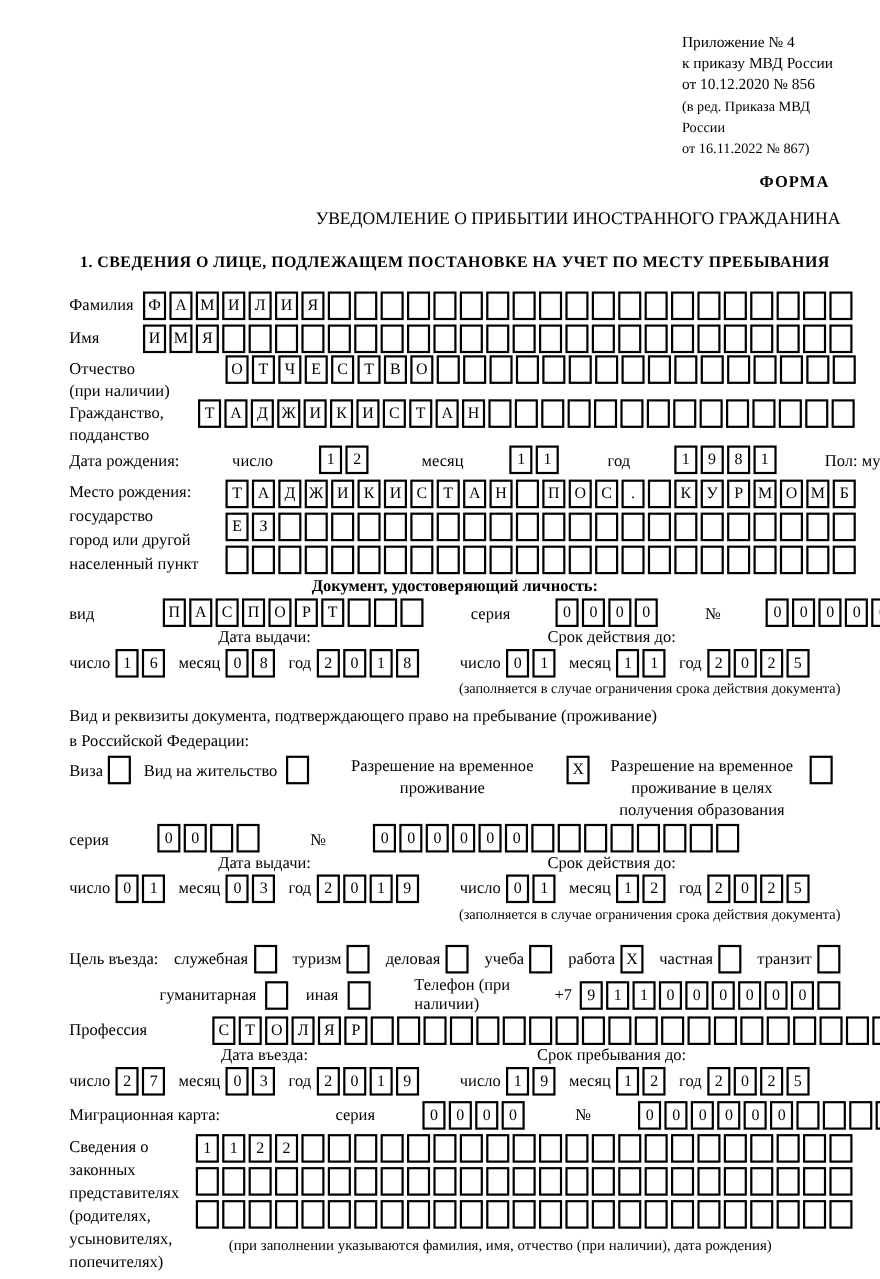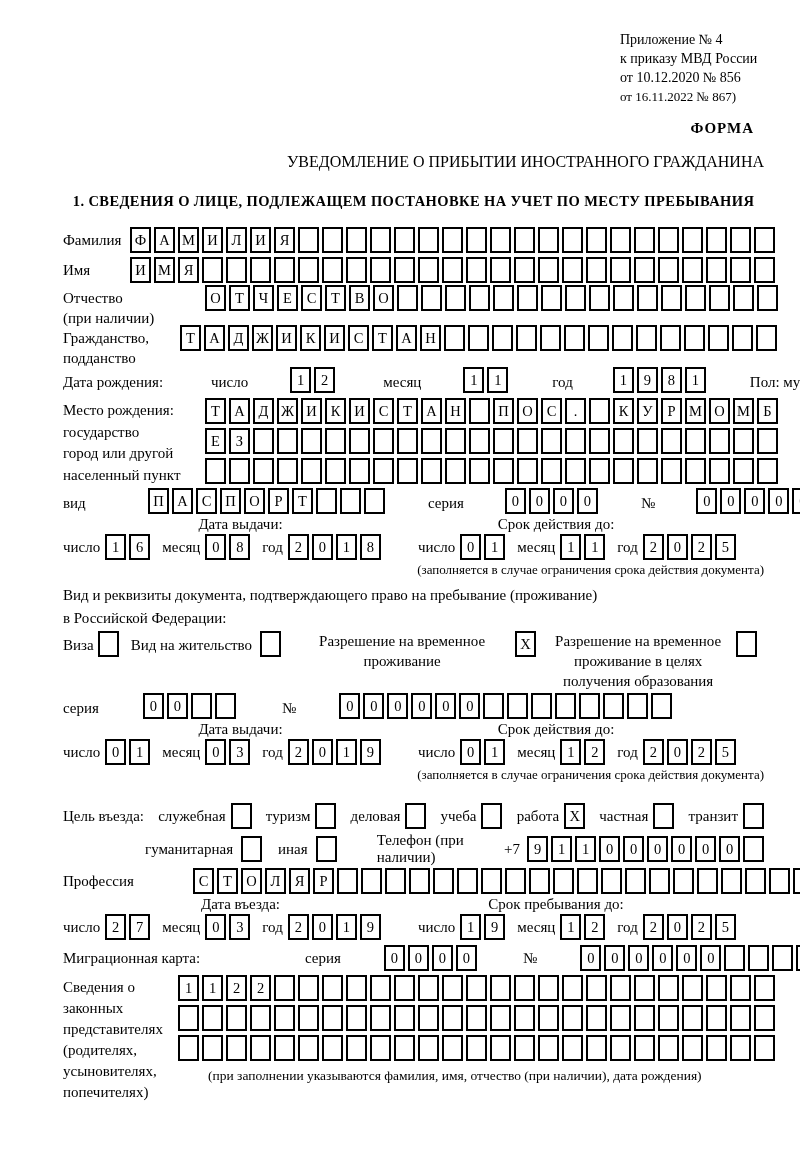--- a/index.html
+++ b/index.html
@@ -46,20 +46,21 @@
 </style>
 </head>
 <body>
 
 <div class="page">
 
   <div class="hdr">
     <div>Приложение № 4</div>
     <div>к приказу МВД России</div>
     <div>от 10.12.2020 № 856</div>
+    <div class="small">(в ред. Приказа МВД России</div>
     <div class="small">от 16.11.2022 № 867)</div>
   </div>
 
   <div class="forma">ФОРМА</div>
 
   <div class="title">
     <div>УВЕДОМЛЕНИЕ О ПРИБЫТИИ ИНОСТРАННОГО ГРАЖДАНИНА</div>
   </div>
 
   <div class="sect">1. СВЕДЕНИЯ О ЛИЦЕ, ПОДЛЕЖАЩЕМ ПОСТАНОВКЕ НА УЧЕТ ПО МЕСТУ ПРЕБЫВАНИЯ</div>
@@ -308,20 +309,21 @@
           <span class="cell"></span>
           <span class="cell"></span>
           <span class="cell"></span>
           <span class="cell"></span>
           <span class="cell"></span>
           <span class="cell"></span>
         </span>
     </span>
   </div>
 
+  <div class="dochead">Документ, удостоверяющий личность:</div>
 
   <div class="frow mt2 vcenter">
     <span class="lab w49">вид</span>
     <span class="cells">
         <span class="cell">П</span>
         <span class="cell">А</span>
         <span class="cell">С</span>
         <span class="cell">П</span>
         <span class="cell">О</span>
         <span class="cell">Р</span>

